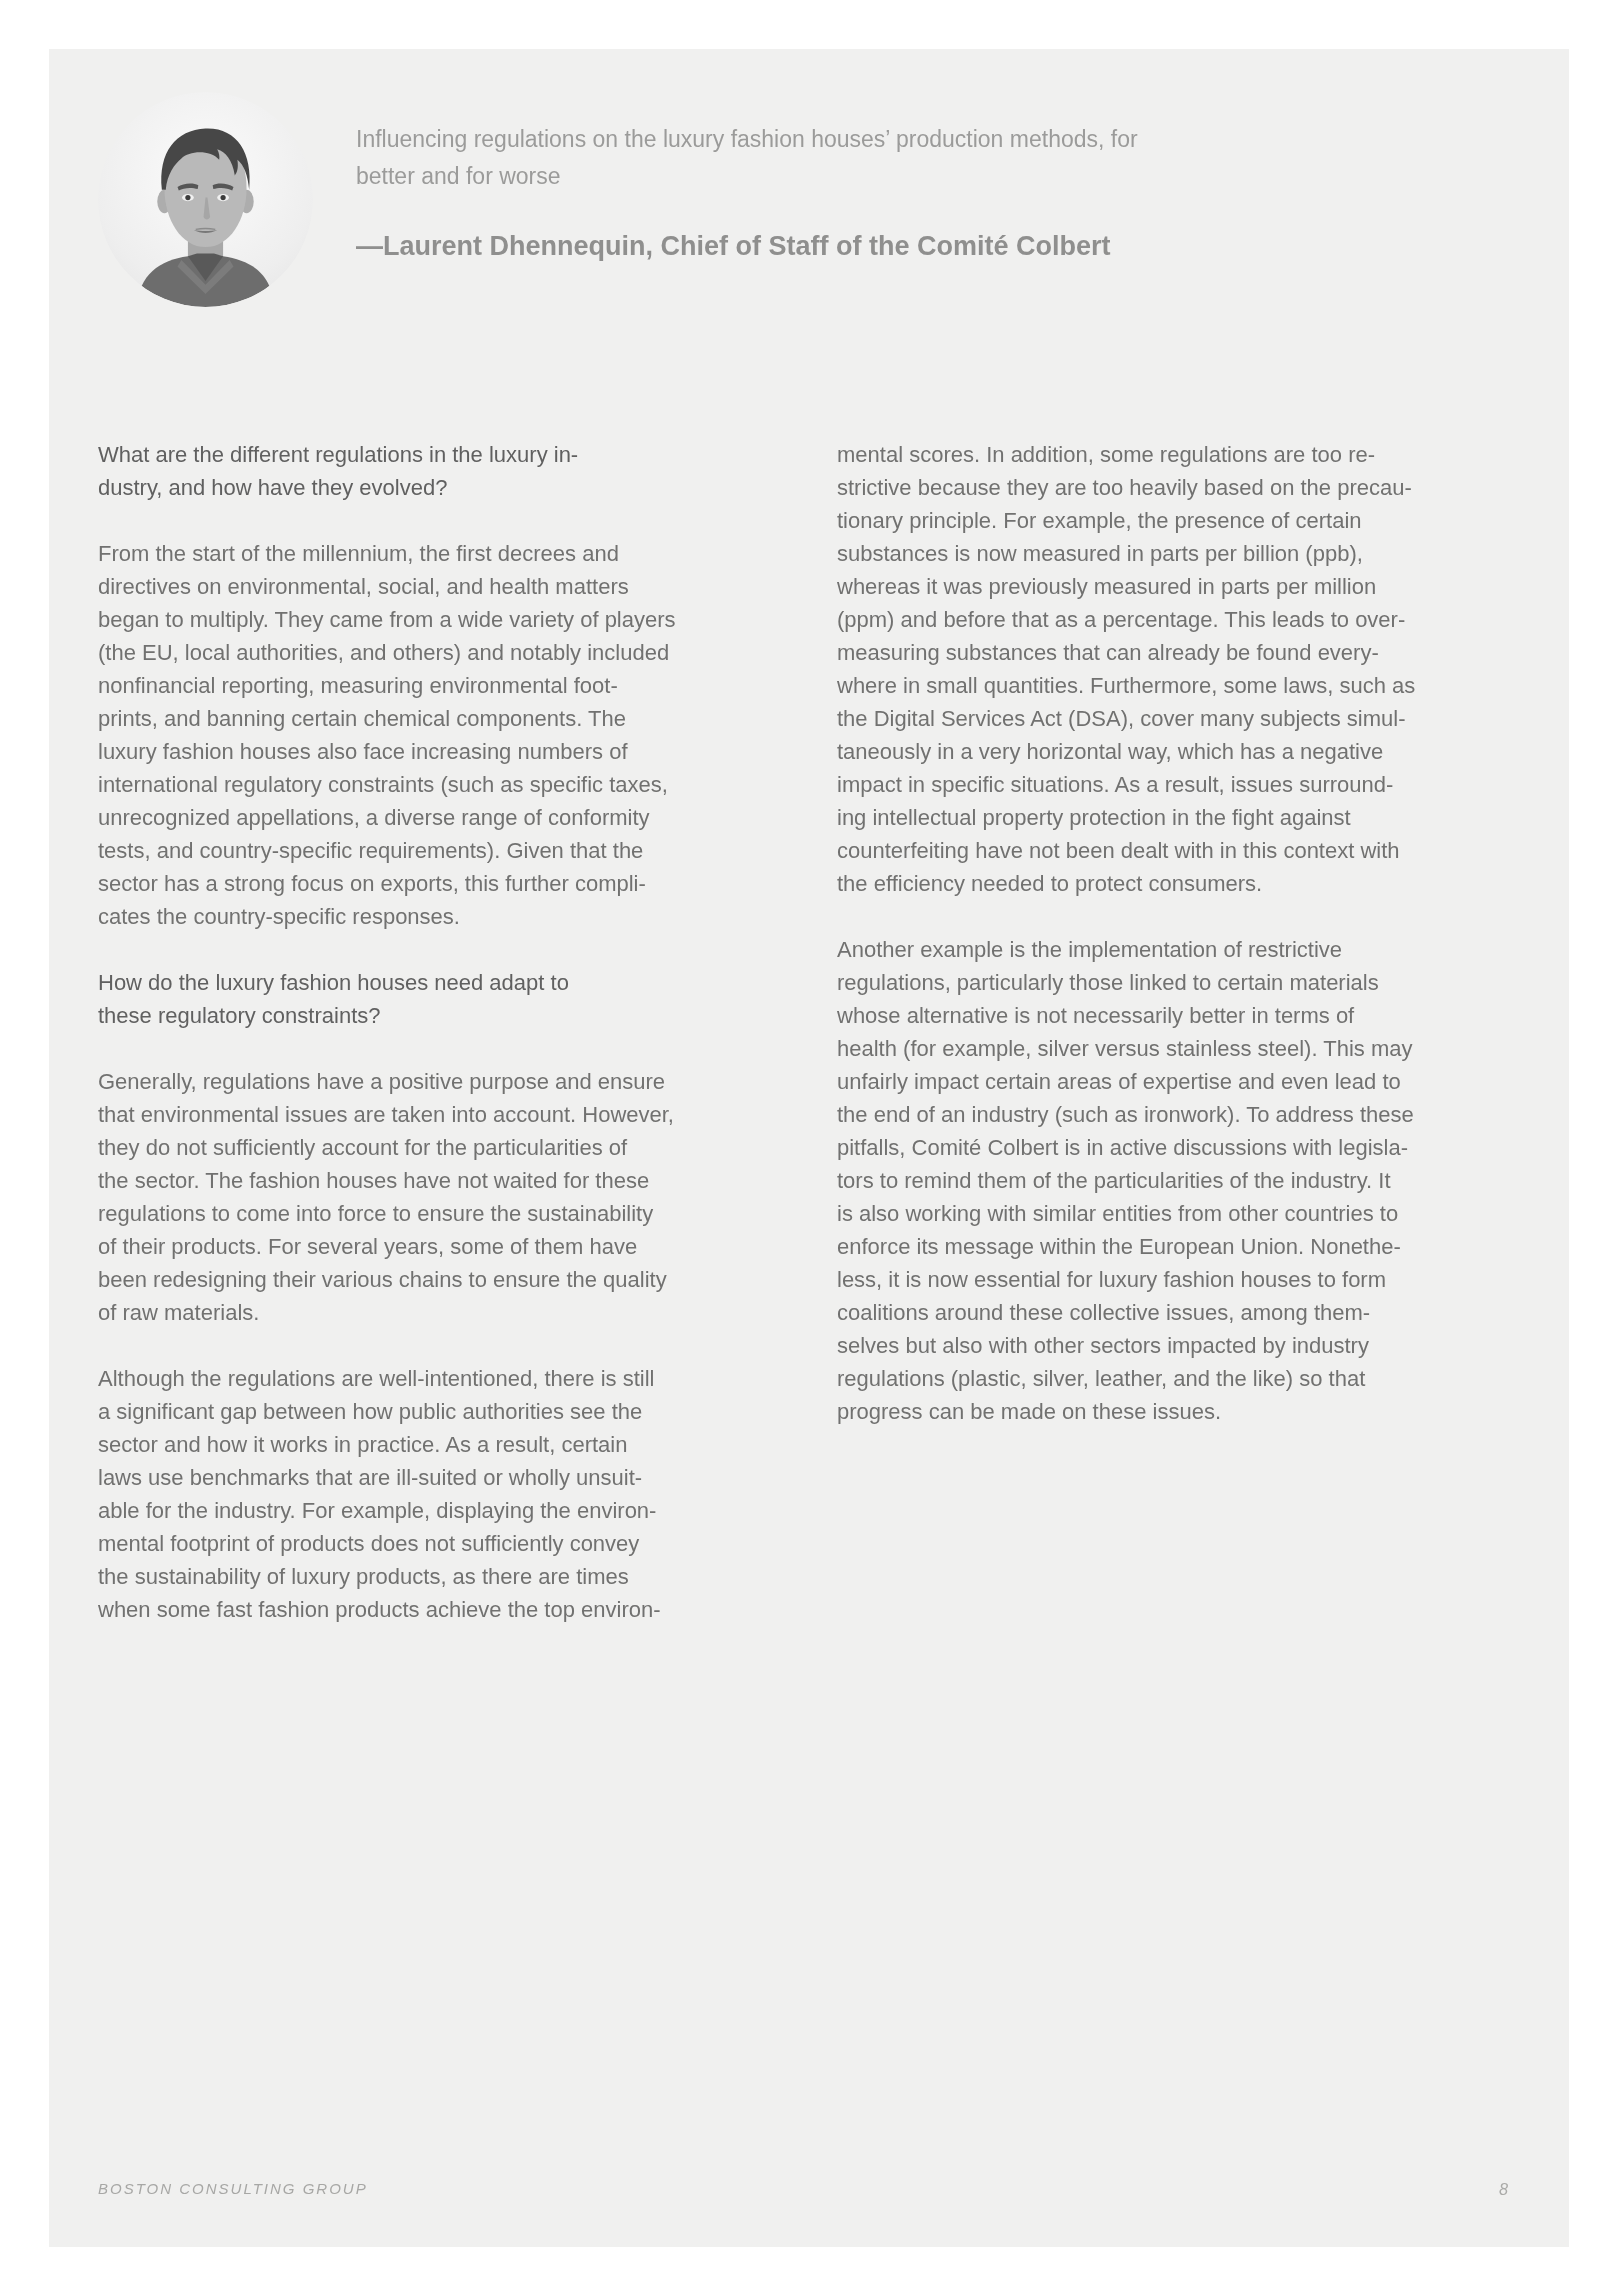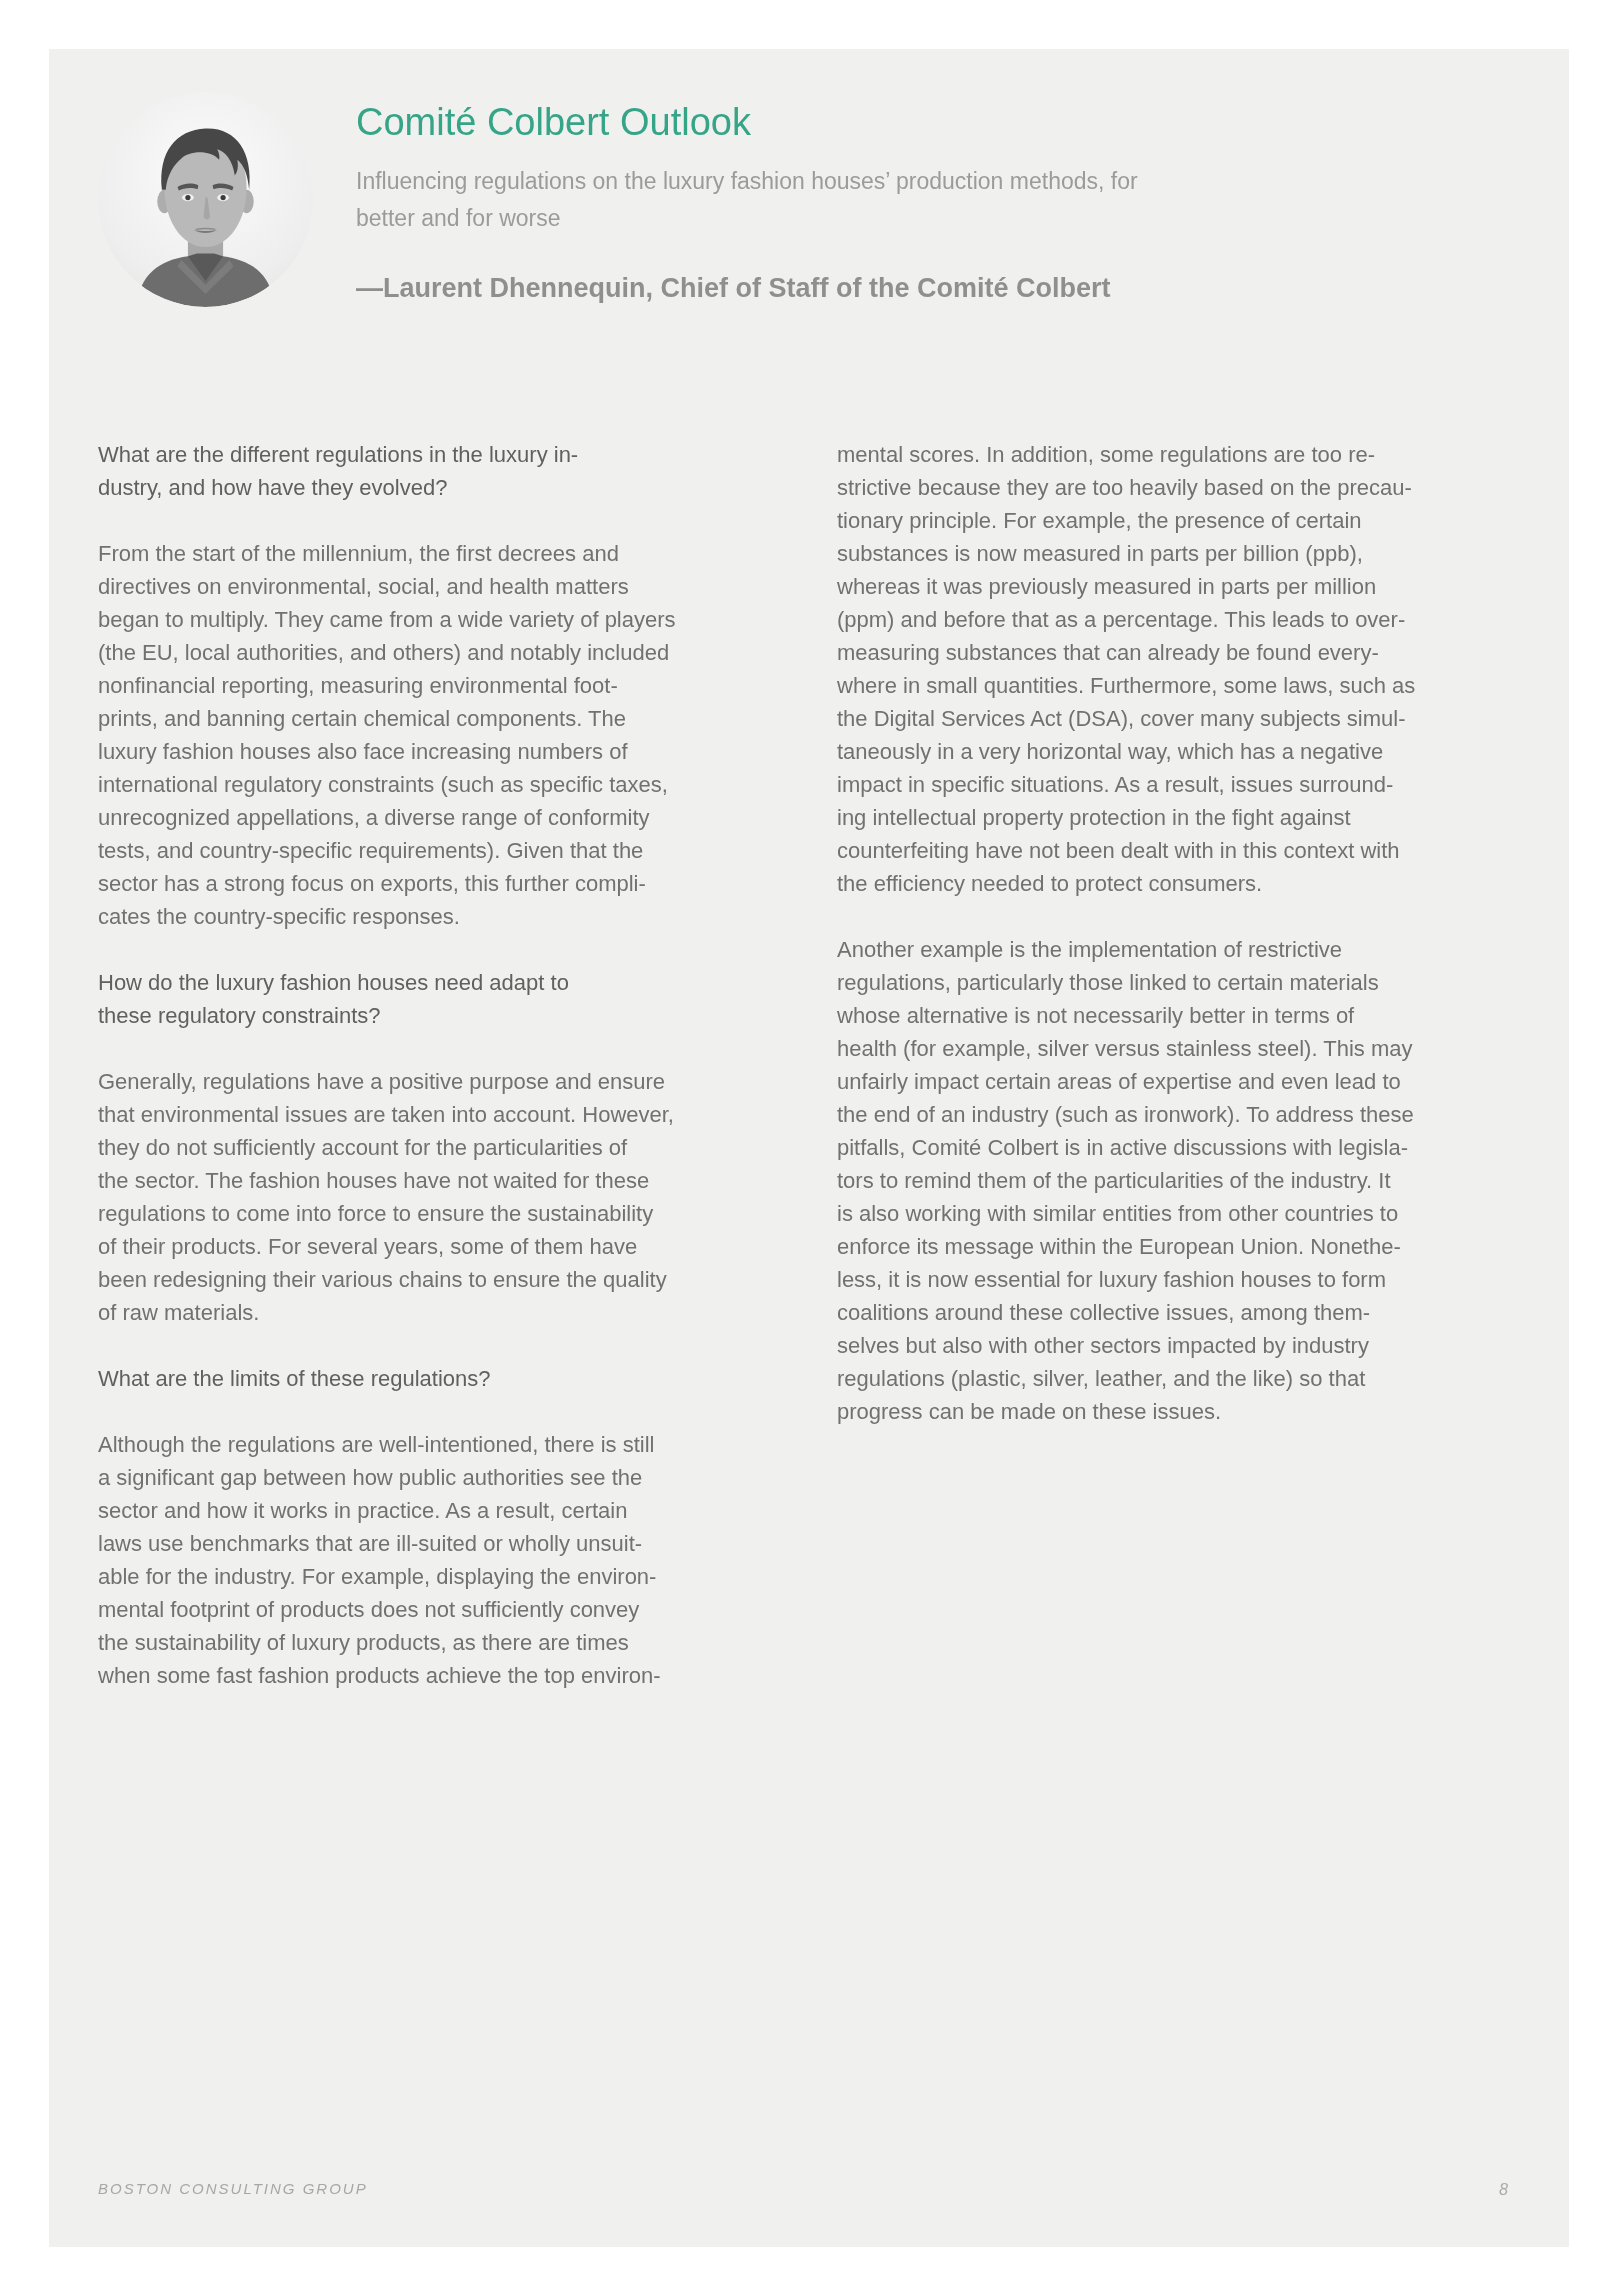--- a/index.html
+++ b/index.html
@@ -150,21 +150,20 @@
 
           <path d="M165 162 L162 192 C164 197 170 197 172 192 L168 162 Z" fill="#a6a6a6"></path>
 
           <path d="M147 212 C158 218 172 218 183 212 C172 214 158 214 147 212 Z" fill="#787878"></path>
           <path d="M150 211 C160 209 170 209 180 211" stroke="#8b8b8b" stroke-width="2" fill="none"></path>
         </g>
       </svg>
     </div>
 
     <div class="header-text">
-      <h1 class="title">Comité Colbert Outlook</h1>
       <p class="subtitle">Influencing regulations on the luxury fashion houses’ production methods, for
 better and for worse</p>
       <p class="attribution">—Laurent Dhennequin, Chief of Staff of the Comité Colbert</p>
     </div>
 
     <section class="col col-left">
       <h2 class="q">What are the different regulations in the luxury in-
 dustry, and how have they evolved?</h2>
       <p class="body-para">From the start of the millennium, the first decrees and
 directives on environmental, social, and health matters
@@ -181,21 +180,20 @@
       <h2 class="q">How do the luxury fashion houses need adapt to
 these regulatory constraints?</h2>
       <p class="body-para">Generally, regulations have a positive purpose and ensure
 that environmental issues are taken into account. However,
 they do not sufficiently account for the particularities of
 the sector. The fashion houses have not waited for these
 regulations to come into force to ensure the sustainability
 of their products. For several years, some of them have
 been redesigning their various chains to ensure the quality
 of raw materials.</p>
-      <h2 class="q">What are the limits of these regulations?</h2>
       <p class="body-para">Although the regulations are well-intentioned, there is still
 a significant gap between how public authorities see the
 sector and how it works in practice. As a result, certain
 laws use benchmarks that are ill-suited or wholly unsuit-
 able for the industry. For example, displaying the environ-
 mental footprint of products does not sufficiently convey
 the sustainability of luxury products, as there are times
 when some fast fashion products achieve the top environ-</p>
     </section>
 

